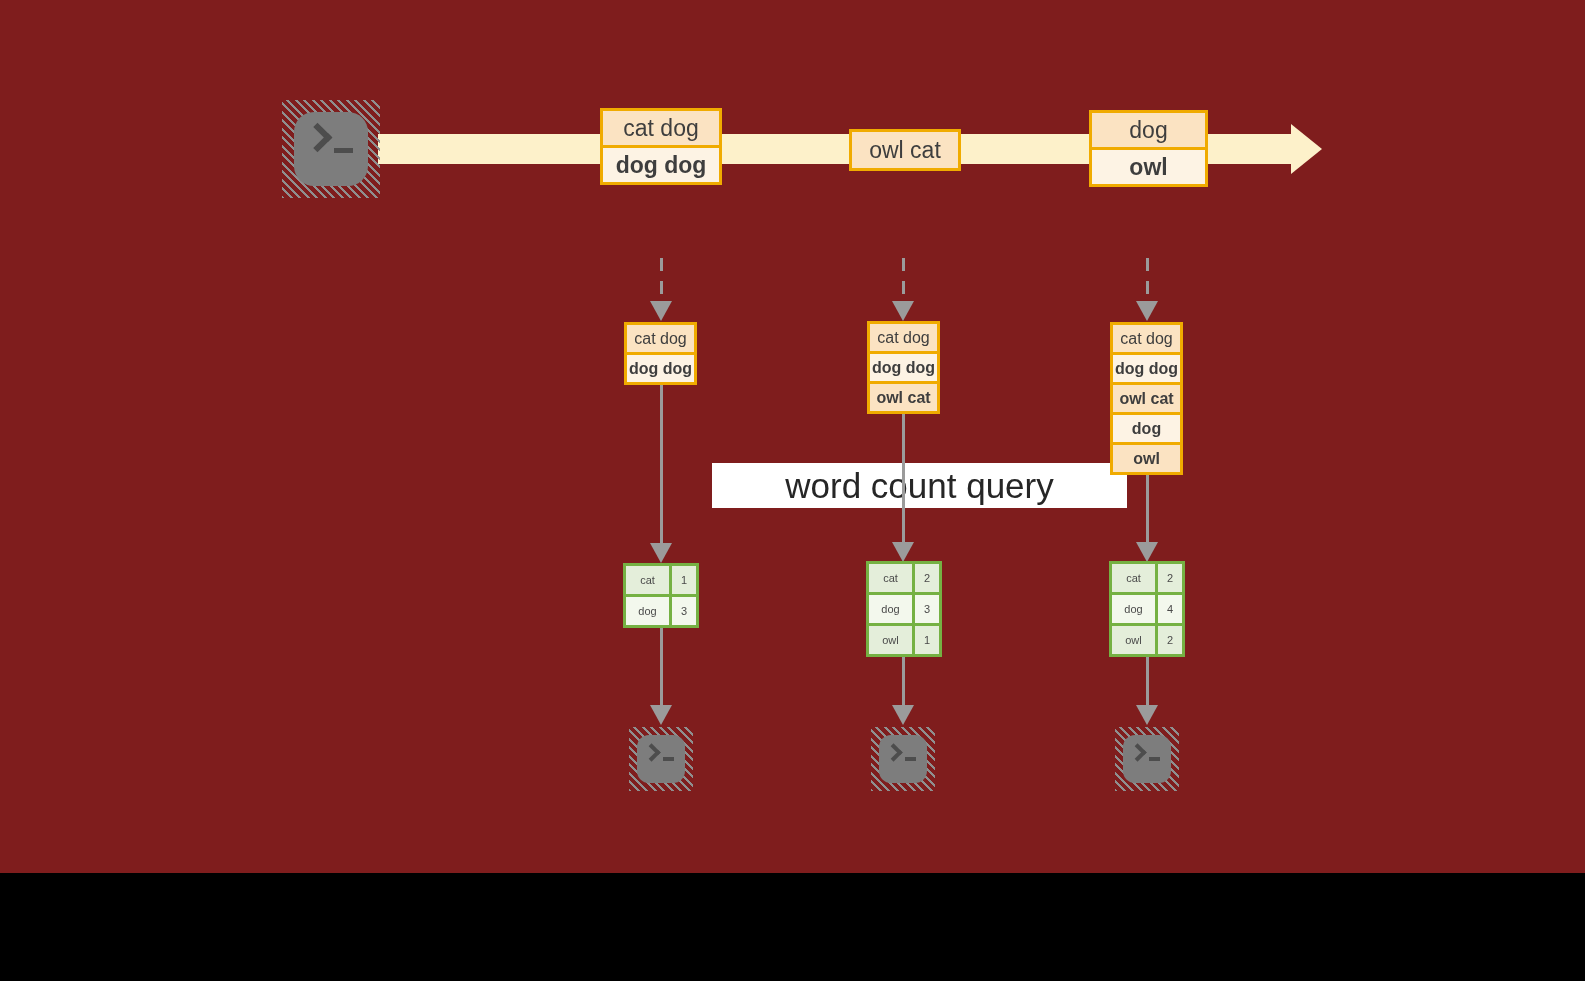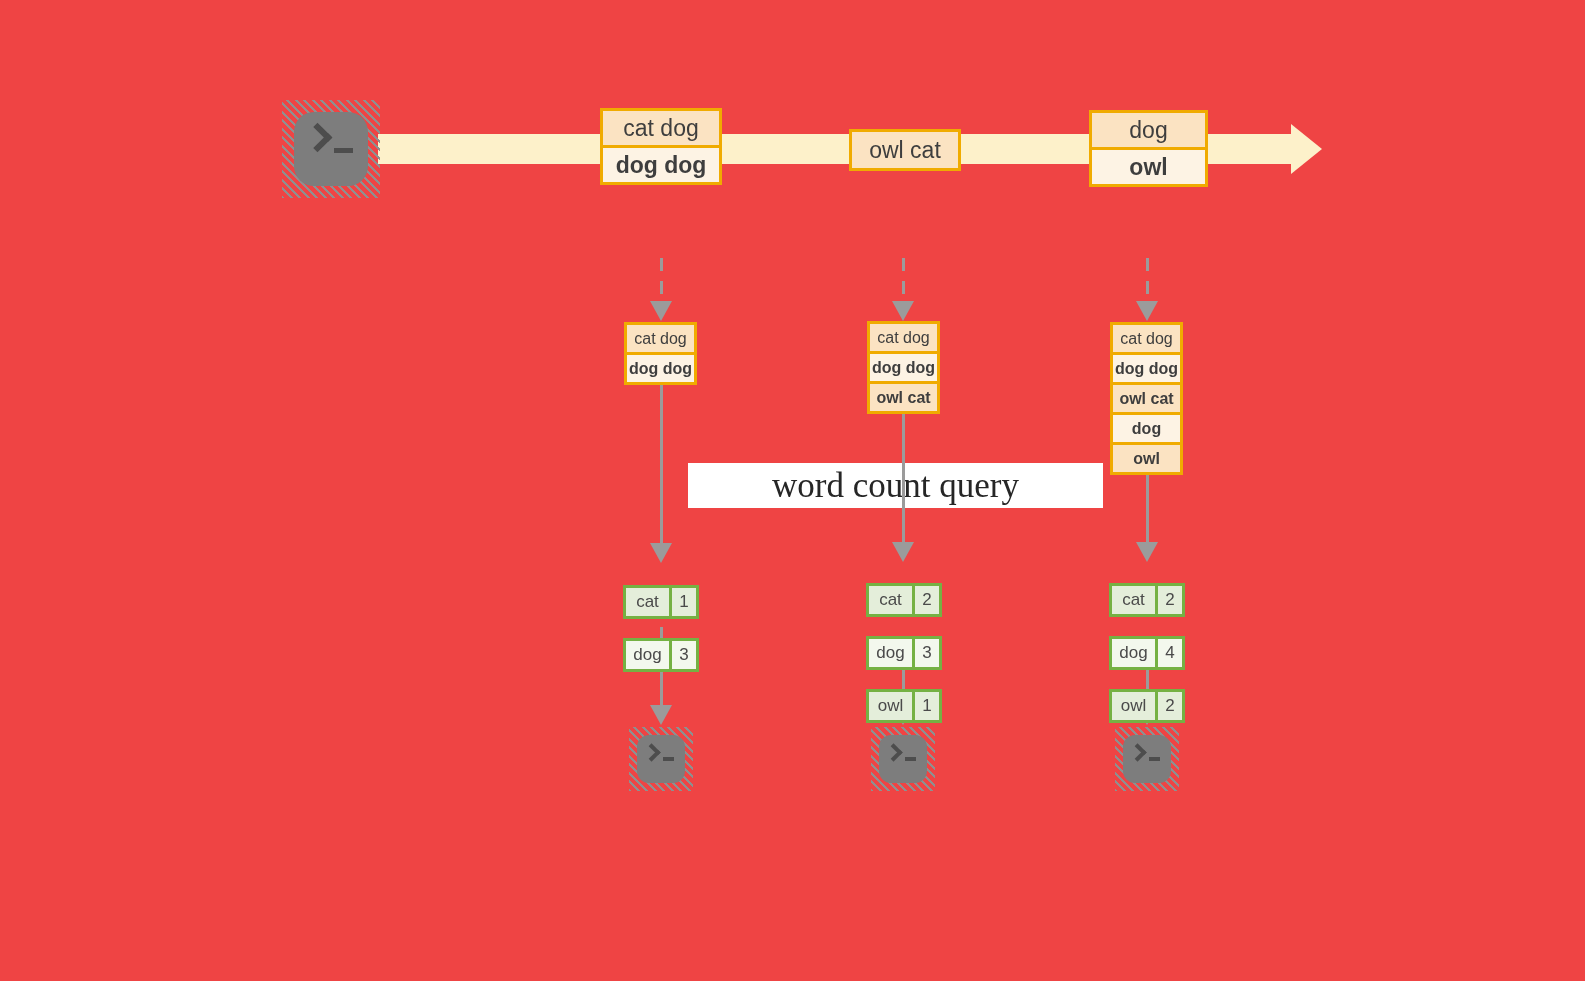--- a/index.html
+++ b/index.html
@@ -1,17 +1,17 @@
 <!DOCTYPE html>
 <html><head>
 <meta charset="utf-8">
 <style>
   html,body{margin:0;padding:0;background:#000;}
   .canvas{
-    position:relative;width:1585px;height:981px;background:#ef4444;
+    position:relative;width:1585px;height:873px;background:#7f1d1d;
     font-family:"Liberation Sans","DejaVu Sans",sans-serif;overflow:hidden;text-align:right;
   }
   
   .stream-band{position:absolute;left:378px;top:134px;width:914px;height:30px;
     background:#fdf1ca;z-index:1;}
   .stream-arrowhead{position:absolute;left:1291px;top:124px;width:0;height:0;
     border-top:25px solid transparent;border-bottom:25px solid transparent;
     border-left:31px solid #fdf1ca;z-index:1;}
   
   .term{position:absolute;z-index:3;
@@ -38,29 +38,29 @@
   .msgcell-tall{height:42px;font-size:23px;}
   .scell{height:33px;font-size:16px;}
   
   .vdash{position:absolute;width:3px;z-index:2;
     background:repeating-linear-gradient(180deg,#9b9b9b 0 13px,rgba(0,0,0,0) 13px 23px);}
   .vline{position:absolute;width:3px;background:#9b9b9b;z-index:2;}
   .ahead{position:absolute;width:0;height:0;z-index:2;
     border-left:11px solid transparent;border-right:11px solid transparent;
     border-top:20px solid #9b9b9b;}
   
-  .query-band{position:absolute;left:688px;top:463px;width:415px;height:45px;
-    background:#ffffff;display:flex;align-items:center;justify-content:center;z-index:1;font-family:Liberation Serif, serif;}
+  .query-band{position:absolute;left:712px;top:463px;width:415px;height:45px;
+    background:#ffffff;display:flex;align-items:center;justify-content:center;z-index:1;}
   .query-band span{font-size:35px;color:#262626;}
   
   .gtable{position:absolute;z-index:3;}
   .grow{display:flex;}
   .grow + .grow{margin-top:-3px;}
   .gcell{box-sizing:border-box;height:34px;border:3px solid #75b143;display:flex;
-    align-items:center;justify-content:center;font-size:17px;color:#4a4a4a;margin-top:22px;}
+    align-items:center;justify-content:center;font-size:11px;color:#4a4a4a;}
   .gword{width:49px;}
   .gnum{width:30px;margin-left:-3px;}
   .gA{background:#e4eeda;}
   .gB{background:#f3f8ed;}
 </style>
 </head>
 <body>
 
 <div class="canvas">
 

